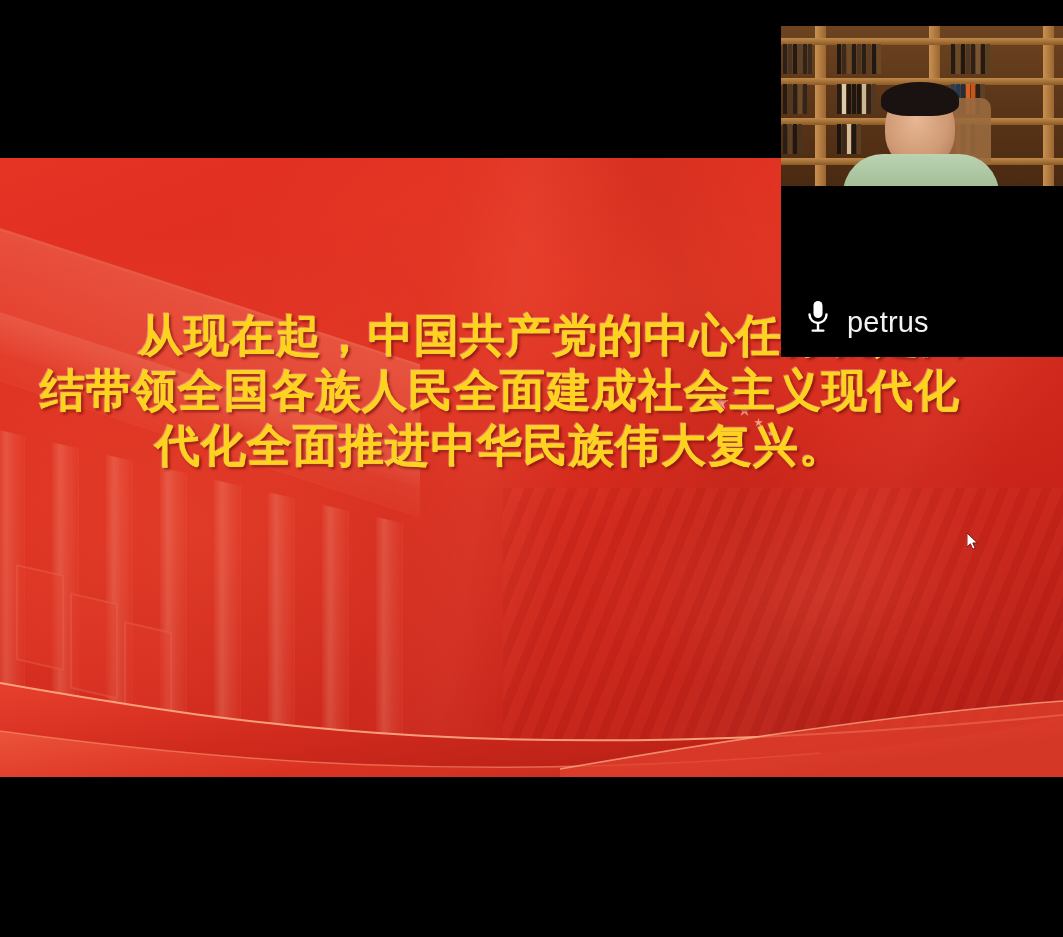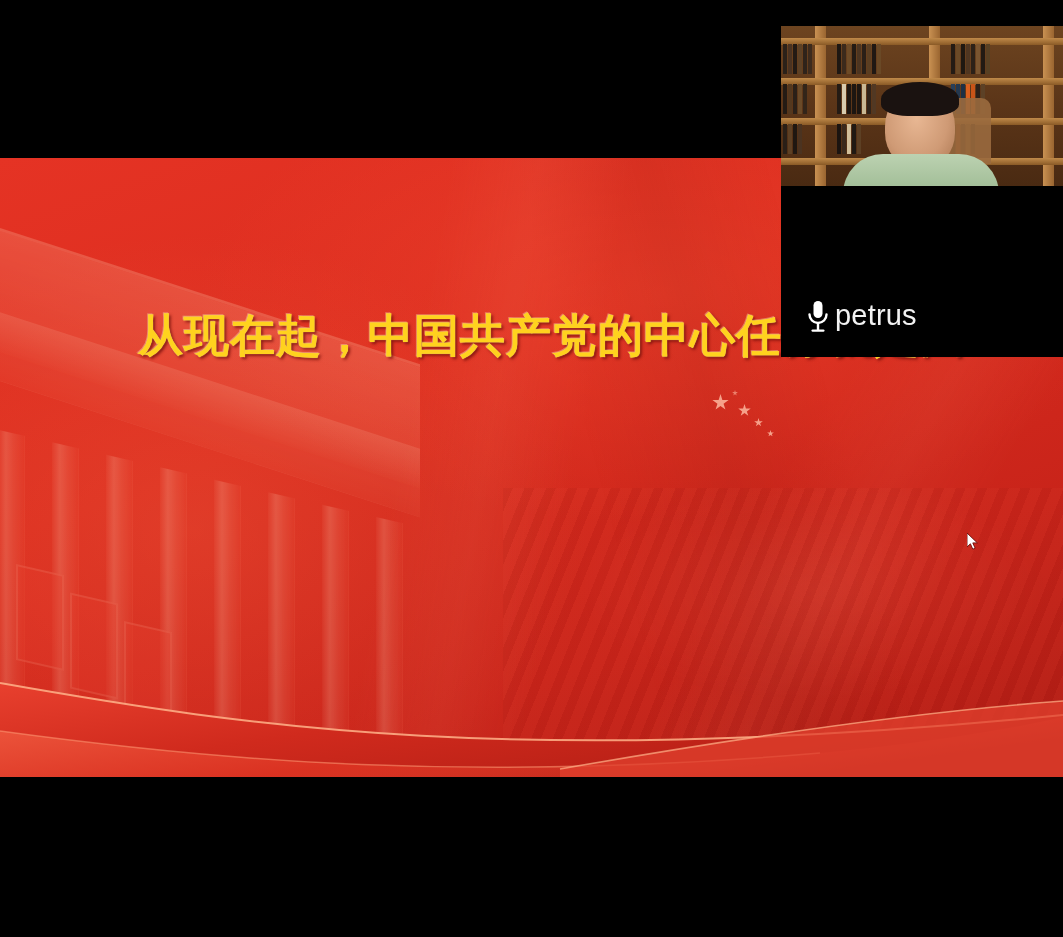--- a/index.html
+++ b/index.html
@@ -279,22 +279,22 @@
     border-radius: 10px 10px 0 0;
     background: #9a6a3e;
     opacity: 0.9;
   }
 
   #video-label {
     position: absolute;
     left: 24px;
     bottom: 18px;
     display: flex;
-    align-items: flex-start;
-    gap: 4px;
+    align-items: flex-end;
+    gap: 16px;
   }
   #video-label .name {
     font-family: "Liberation Sans", sans-serif;
     font-size: 29px;
     color: #f2f2f2;
     letter-spacing: 0.2px;
   }
 </style>
 </head>
 <body>
@@ -330,20 +330,22 @@
     <div class="stars">
       <div class="star" style="left:0px;  top:4px;  width:17px; height:17px;"></div>
       <div class="star" style="left:26px; top:14px; width:13px; height:13px;"></div>
       <div class="star" style="left:42px; top:28px; width:9px;  height:9px;"></div>
       <div class="star" style="left:55px; top:40px; width:7px;  height:7px;"></div>
       <div class="star" style="left:20px; top:0px;  width:6px;  height:6px; opacity:.7;"></div>
     </div>
 
     <div id="slide-text">
       <div class="qline indent">从现在起，中国共产党的中心任务就是团</div>
+      <div class="qline">结带领全国各族人民全面建成社会主义现代化</div>
+      <div class="qline">代化全面推进中华民族伟大复兴。</div>
     </div>
 
     <div class="ribbon">
       <svg width="1063" height="120" viewBox="0 0 1063 120" preserveAspectRatio="none">
         <defs>
           <linearGradient id="rib1" x1="0" y1="0" x2="1" y2="0.6">
             <stop offset="0%" stop-color="#e8402e"></stop>
             <stop offset="45%" stop-color="#d02a1d"></stop>
             <stop offset="100%" stop-color="#b21d14"></stop>
           </linearGradient>

